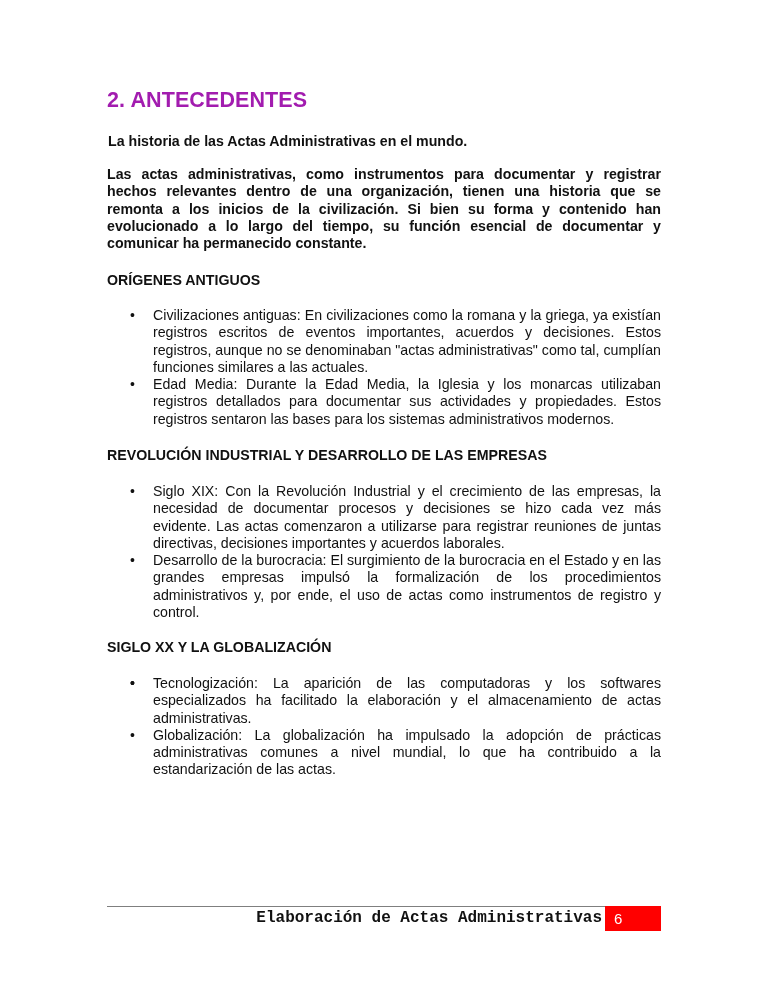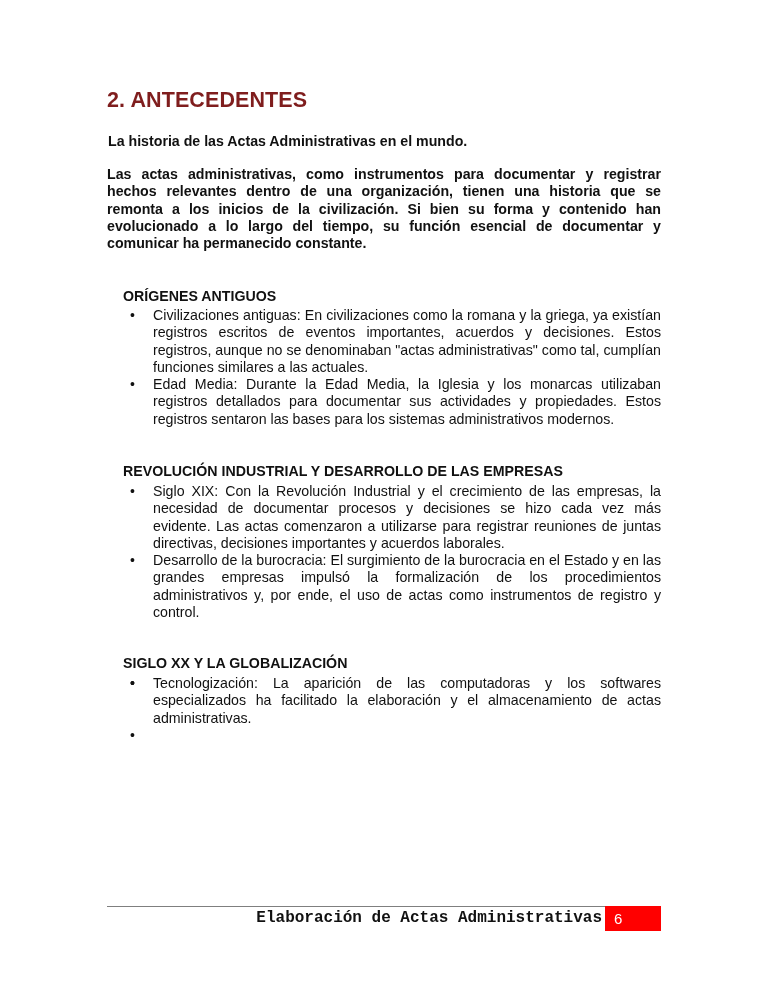--- a/index.html
+++ b/index.html
@@ -4,54 +4,54 @@
   <style>
     html, body { margin: 0; padding: 0; background: #ffffff; }
     body { width: 768px; height: 994px; position: relative; overflow: hidden;
            font-family: "Liberation Sans", sans-serif; color: #111; }
     .page { position: absolute; left: 107px; top: 0; width: 554px; }
     .h1 { position: absolute; top: 88px; left: 0; font-size: 21.5px; font-weight: bold;
           color: #2f5597; margin: 0; letter-spacing: 0.1px; }
     .subtitle { position: absolute; top: 132px; left: 0; font-size: 14.2px; font-weight: bold; margin: 1px; }
     .para { position: absolute; left: 0; width: 554px; font-size: 14.2px; line-height: 17.3px;
             text-align: justify; margin: 0; font-weight: bold; }
-    .sec { position: absolute; left: 0; font-size: 14.2px; font-weight: bold; margin: 16px; }
+    .sec { position: absolute; left: 0; font-size: 14.2px; font-weight: bold; margin: 0; }
     ul.bl { position: absolute; left: 0; width: 554px; margin: 0; padding: 0; list-style: none; }
     ul.bl li { position: relative; padding-left: 46px; font-size: 14.2px; line-height: 17.3px;
                text-align: justify; }
     ul.bl li .bullet { position: absolute; left: 23px; top: 0; font-size: 14px; }
     .footer-line { position: absolute; left: 107px; top: 906px; width: 554px; height: 1px; background: #7f7f7f; }
     .footer-title { position: absolute; top: 911px; right: 166px; font-family: Liberation Mono, monospace;
                     font-weight: bold; font-size: 16px; color: #111; line-height: 14px; }
     .page-num { position: absolute; left: 605px; top: 906px; width: 56px; height: 25px; background: #ff0000;
                 color: #fff; font-size: 15px; line-height: 25px; padding-left: 9px; box-sizing: border-box; }
   </style>
 </head>
 <body>
 
 <div class="page">
-  <h1 class="h1" style="color: #7f1d1d;">2. ANTECEDENTES</h1>
+  <h1 class="h1" style="color: #a21caf;">2. ANTECEDENTES</h1>
   <p class="subtitle">La historia de las Actas Administrativas en el mundo.</p>
   <p class="para" style="top:166px">Las actas administrativas, como instrumentos para documentar y registrar hechos relevantes dentro de una organización, tienen una historia que se remonta a los inicios de la civilización. Si bien su forma y contenido han evolucionado a lo largo del tiempo, su función esencial de documentar y comunicar ha permanecido constante.</p>
 
   <p class="sec" style="top:272px">ORÍGENES ANTIGUOS</p>
   <ul class="bl" style="top:307px">
     <li><span class="bullet">•</span><span>Civilizaciones antiguas: En civilizaciones como la romana y la griega, ya existían registros escritos de eventos importantes, acuerdos y decisiones. Estos registros, aunque no se denominaban "actas administrativas" como tal, cumplían funciones similares a las actuales.</span></li>
     <li><span class="bullet">•</span><span>Edad Media: Durante la Edad Media, la Iglesia y los monarcas utilizaban registros detallados para documentar sus actividades y propiedades. Estos registros sentaron las bases para los sistemas administrativos modernos.</span></li>
   </ul>
 
   <p class="sec" style="top:447px">REVOLUCIÓN INDUSTRIAL Y DESARROLLO DE LAS EMPRESAS</p>
   <ul class="bl" style="top:483px">
     <li><span class="bullet">•</span><span>Siglo XIX: Con la Revolución Industrial y el crecimiento de las empresas, la necesidad de documentar procesos y decisiones se hizo cada vez más evidente. Las actas comenzaron a utilizarse para registrar reuniones de juntas directivas, decisiones importantes y acuerdos laborales.</span></li>
     <li><span class="bullet">•</span><span>Desarrollo de la burocracia: El surgimiento de la burocracia en el Estado y en las grandes empresas impulsó la formalización de los procedimientos administrativos y, por ende, el uso de actas como instrumentos de registro y control.</span></li>
   </ul>
 
   <p class="sec" style="top:639px">SIGLO XX Y LA GLOBALIZACIÓN</p>
   <ul class="bl" style="top:675px">
     <li><span class="bullet">•</span></li>
     <li><span class="bullet">•</span><span>Tecnologización: La aparición de las computadoras y los softwares especializados ha facilitado la elaboración y el almacenamiento de actas administrativas.</span></li>
-    <li><span class="bullet">•</span></li>
+    <li><span class="bullet">•</span><span>Globalización: La globalización ha impulsado la adopción de prácticas administrativas comunes a nivel mundial, lo que ha contribuido a la estandarización de las actas.</span></li>
   </ul>
 </div>
 
 <div class="footer-line"></div>
 <div class="footer-title">Elaboración de Actas Administrativas</div>
 <div class="page-num" style="background: rgb(255, 0, 0);">6</div>
 
 </body></html>

